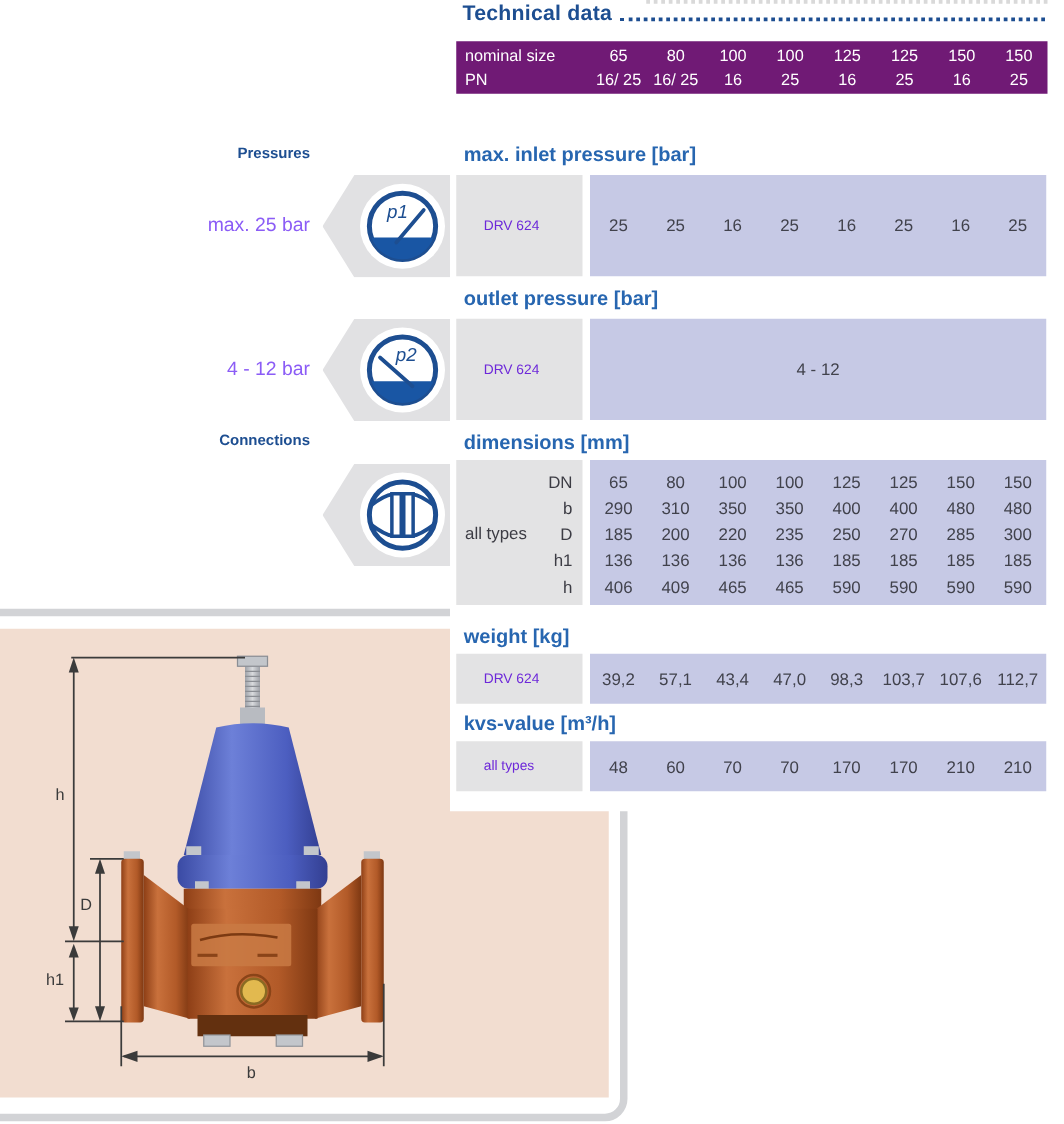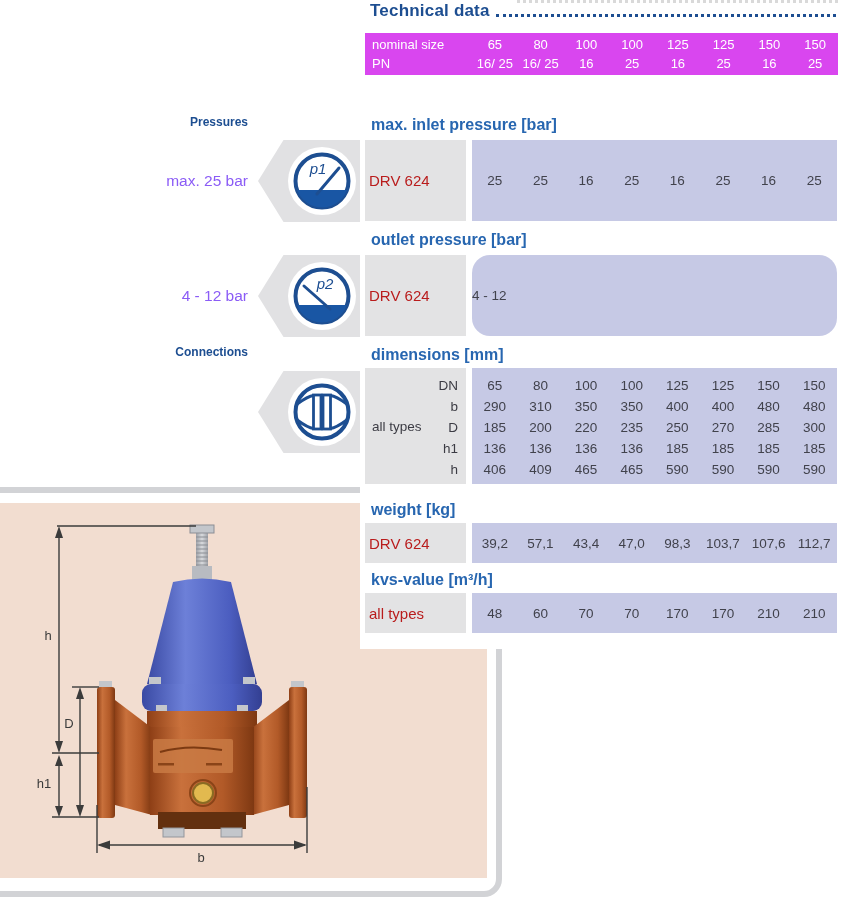--- a/index.html
+++ b/index.html
@@ -17,33 +17,33 @@
 
   
   .tables-card{position:absolute;left:360px;top:486px;width:491px;height:163px;background:#ffffff;z-index:3;}
 
   
   .right-col{position:absolute;left:365px;top:0;width:473px;height:660px;z-index:4;}
   .title-row{position:absolute;top:1px;left:5px;right:0;display:flex;align-items:flex-end;}
   .title{font-size:17px;font-weight:700;color:#1d4e91;letter-spacing:0.2px;}
   .title-dots{flex:1;border-bottom:3px dotted #1d4e91;margin:0 2px 4px 6px;}
 
-  .hdr{position:absolute;top:33px;left:0;width:473px;background:#d946ef;color:#ffffff;font-size:13px;padding:2px 0;}
+  .hdr{position:absolute;top:33px;left:0;width:473px;background:#701a75;color:#ffffff;font-size:13px;padding:2px 0;}
   .hdr-row{display:flex;height:19px;align-items:center;}
   .hdr-label{width:107px;box-sizing:border-box;padding-left:7px;}
   .hdr-vals{flex:1;display:flex;}
   .hcell{flex:1;text-align:center;}
 
   .section-label{position:absolute;left:6px;font-size:16px;font-weight:700;color:#2766b0;}
 
   .data-row{position:absolute;left:0;right:1px;display:flex;}
-  .row-head{width:101px;box-sizing:border-box;background:#e3e3e4;color:#b91c1c;font-size:15px;
-            display:flex;align-items:center;padding-left:4px;}
+  .row-head{width:101px;box-sizing:border-box;background:#e3e3e4;color:#6d28d9;font-size:11px;
+            display:flex;align-items:center;padding-left:22px;}
   .row-vals{flex:1;margin-left:6px;background:#c6c9e5;display:flex;align-items:center;color:#41424c;font-size:13.5px;}
-  .row-vals.center{justify-content:flex-start;border-radius:18px;}
+  .row-vals.center{justify-content:center;}
   .vcell{flex:1;text-align:center;}
 
   .dims{position:absolute;top:368px;height:116px;left:0;right:1px;display:flex;}
   .dims-head{width:101px;box-sizing:border-box;background:#e3e3e4;display:flex;color:#3c3c44;font-size:13.5px;}
   .alltypes{flex:1;display:flex;align-items:center;padding-left:7px;}
   .dim-names{width:26px;padding:7px 8px 0 0;text-align:right;}
   .dim-names div{height:21px;line-height:21px;}
   .dims-vals{flex:1;margin-left:6px;background:#c6c9e5;padding-top:7px;box-sizing:border-box;color:#41424c;font-size:13.5px;}
   .dim-row{display:flex;height:21px;align-items:center;}
 

